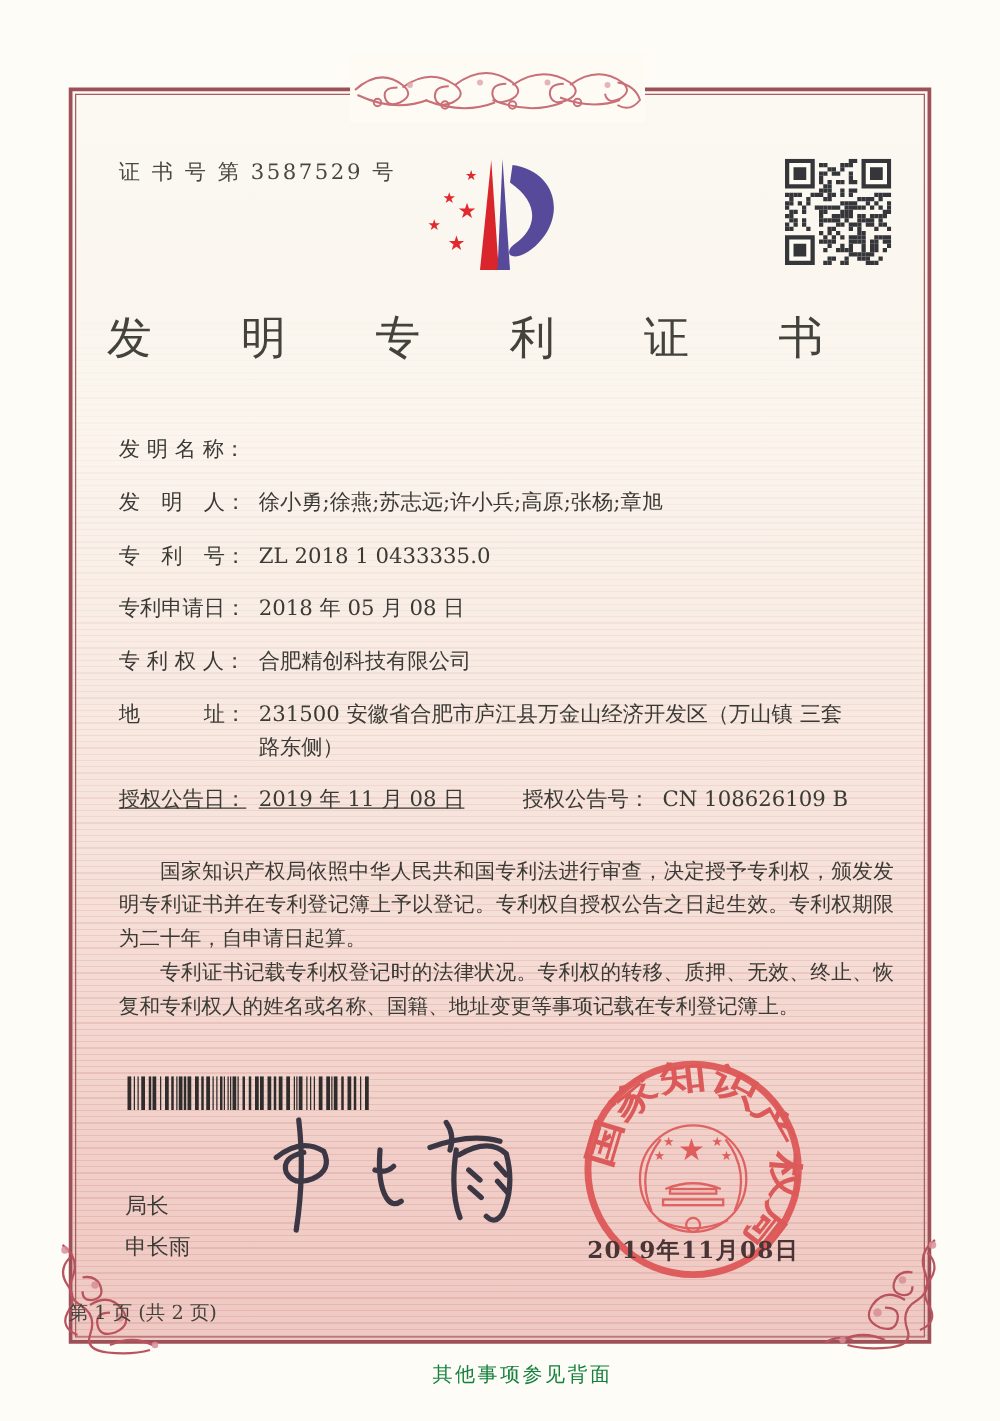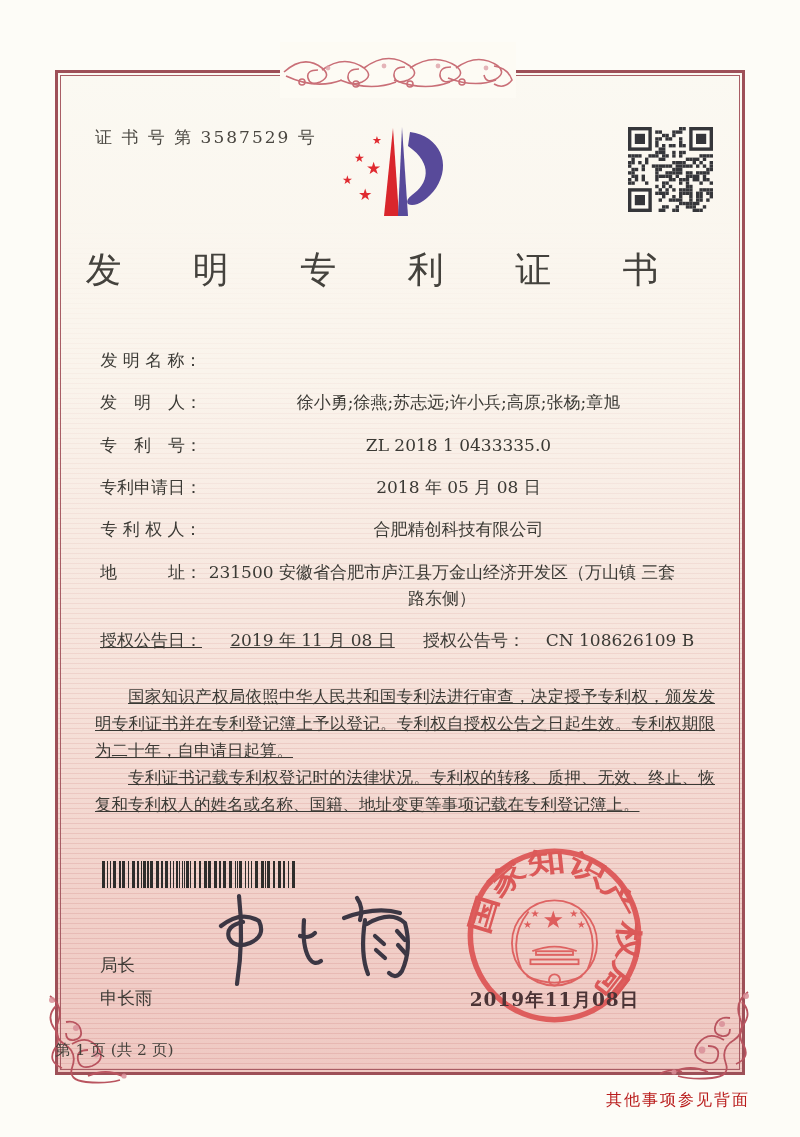--- a/index.html
+++ b/index.html
@@ -26,37 +26,37 @@
   .guilloche{
     position:absolute;inset:0;
     background:repeating-linear-gradient(to bottom, rgba(198,110,110,.20) 0 1px, rgba(255,255,255,0) 1px 5px);
     -webkit-mask-image:linear-gradient(to bottom,transparent 0%,transparent 14%,rgba(0,0,0,.45) 45%,#000 78%);
             mask-image:linear-gradient(to bottom,transparent 0%,transparent 14%,rgba(0,0,0,.45) 45%,#000 78%);
   }
   .abs{position:absolute;}
   .cert-no{left:95px;top:126px;font-size:17px;letter-spacing:2px;color:#4a4741;}
   .title{left:55px;width:634px;top:246px;text-align:center;font-size:36px;letter-spacing:30px;text-indent:30px;color:#44423d;font-weight:500;}
   .fields{left:95px;top:347px;width:615px;font-size:17px;}
-  .field-row{display:flex;margin-bottom:16px;line-height:1.55;text-align:center;}
+  .field-row{display:flex;margin-bottom:16px;line-height:1.55;}
   .field-label{flex:0 0 112px;white-space:nowrap;}
   .field-value{flex:1;}
   .field-row.dual{display:flex;}
   .dual .pair1{flex:0 0 323px;display:flex;text-decoration:underline;}
   .dual .pair2{flex:1;display:flex;}
   .dual .field-label{flex:0 0 112px;}
   .addr .field-value{max-width:470px;}
   .paras{left:95px;top:684px;width:620px;font-size:16.5px;line-height:1.63;text-align:justify;}
-  .paras p{margin:0;text-indent:2em;text-decoration:underline;}
+  .paras p{margin:0;text-indent:2em;}
   .barcode{left:100px;top:861px;width:200px;height:27px;}
   .officer{left:100px;top:918px;font-size:17.5px;line-height:33px;color:#3f3c37;margin-top:31px;}
   .signature{left:205px;top:886px;}
   .seal{left:462px;top:843px;}
   .seal-date{left:462px;top:987px;width:185px;text-align:center;font-size:18.5px;font-weight:bold;color:#4b3436;letter-spacing:1px;}
   .page-num{left:55px;top:1040px;width:690px;text-align:left;font-size:15.5px;color:#45423c;}
-  .back-note{left:60px;top:1090px;width:690px;text-align:right;font-size:16px;color:#b91c1c;letter-spacing:2px;}
+  .back-note{left:73px;top:1090px;width:690px;text-align:center;font-size:16px;color:#15803d;letter-spacing:2px;}
   .orn{pointer-events:none;}
   .orn-top{left:280px;top:42px;}
   .orn-bl{left:36px;top:992px;}
   .orn-br{left:652px;top:986px;}
 </style>
 </head>
 <body>
 
 <div class="page">
 

